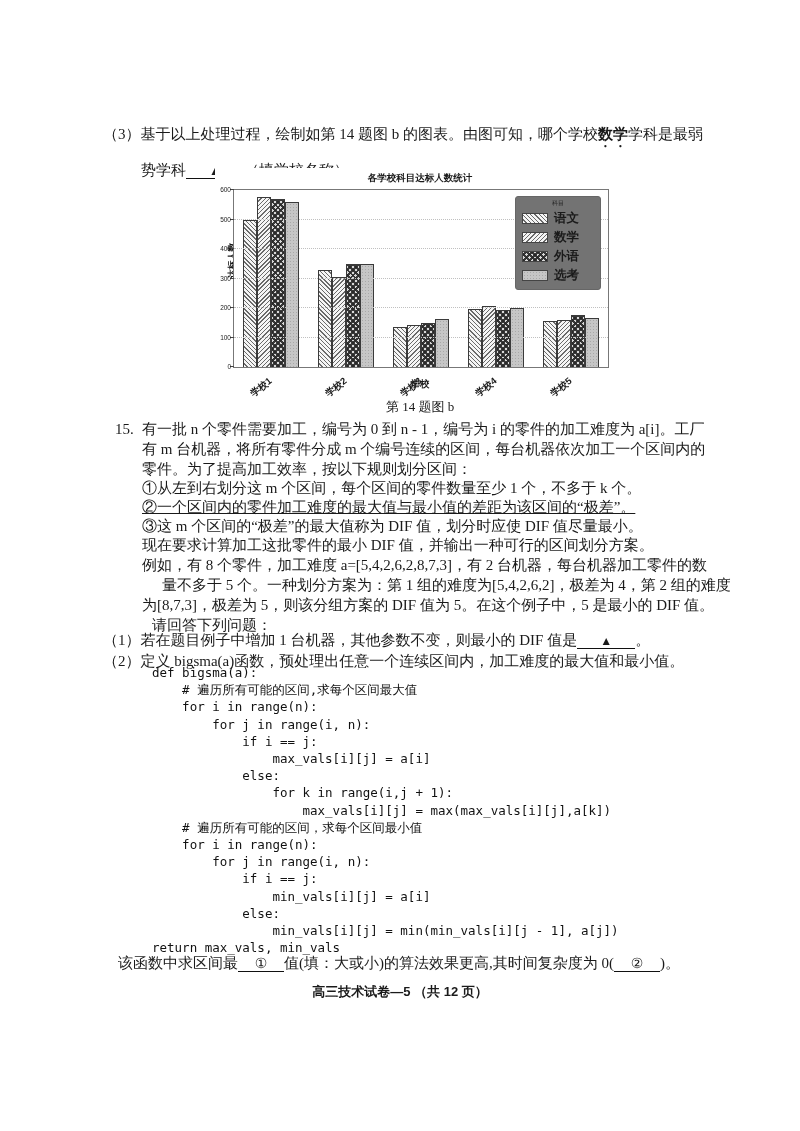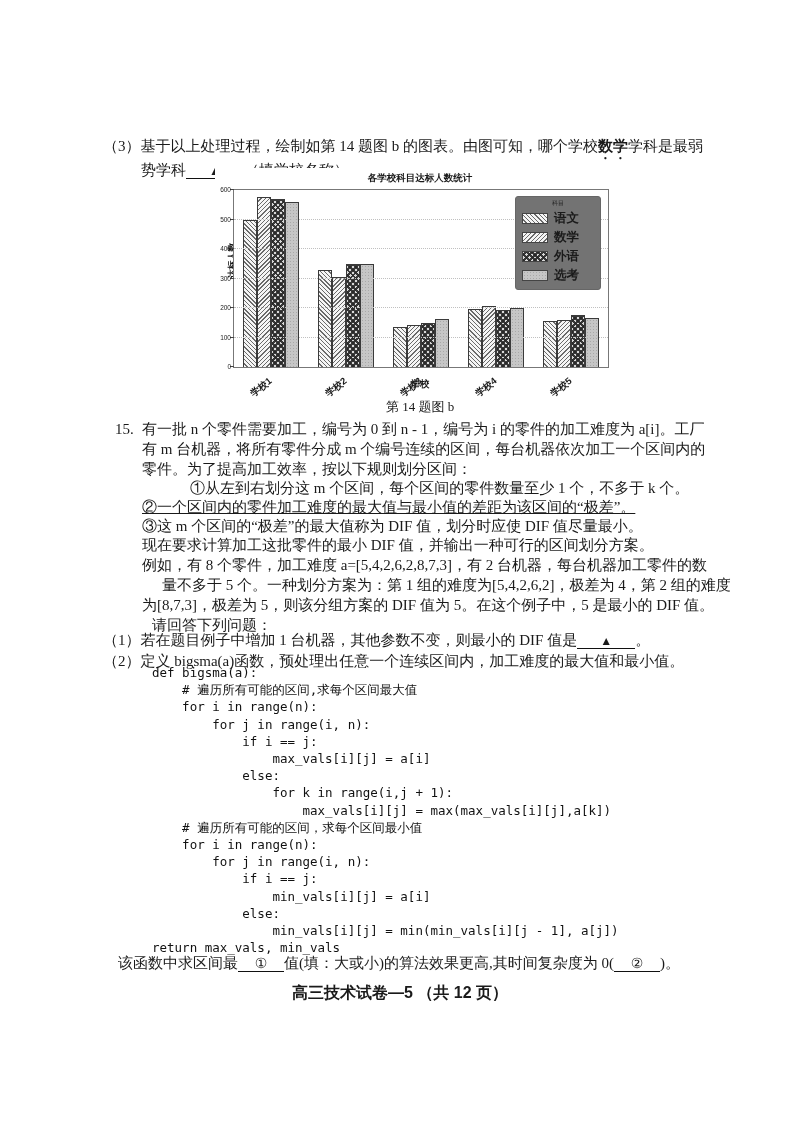--- a/index.html
+++ b/index.html
@@ -50,28 +50,28 @@
   .legend-swatch{width:26px;height:11px;box-sizing:border-box;border:1px solid #444;margin-right:6px;flex:none;}
   .legend-label{font-family:"Liberation Sans",sans-serif;font-weight:bold;font-size:12.5px;}
   #fig-caption{position:absolute;left:215px;top:398px;width:410px;text-align:center;
                font-size:13px;}
   
   #code{position:absolute;left:152px;top:664px;font-family:"DejaVu Sans Mono",monospace;
         font-size:12.5px;line-height:17.2px;color:#111;}
   #code div{white-space:pre;}
   
   #footer{position:absolute;left:0;top:983px;width:100%;text-align:center;
-          font-family:"Liberation Sans",sans-serif;font-weight:bold;font-size:16px;}
+          font-family:"Liberation Sans",sans-serif;font-weight:bold;font-size:13px;}
 </style>
 </head>
 <body>
 
 <div id="page">
 
-  <div class="abs bodytext" style="left:103px;top:136px;"><span>（3）基于以上处理过程，绘制如第 14 题图 b 的图表。由图可知，哪个学校</span><span class="emph">数学</span><span>学科是最弱</span></div>
+  <div class="abs bodytext" style="left:103px;top:124px;"><span>（3）基于以上处理过程，绘制如第 14 题图 b 的图表。由图可知，哪个学校</span><span class="emph">数学</span><span>学科是最弱</span></div>
   <div class="abs bodytext" style="left:141px;top:160px;"><span>势学科</span><span class="blank">▲</span><span>（填学校名称）</span></div>
 
   <div id="figure">
     <div id="fig-title">各学校科目达标人数统计</div>
     <div id="ylabel">达标人数</div>
     <div id="plot">
       <div id="bar-groups">
           <div class="bar-group">
             <div class="bar s0" style="height: 83.3333%;"></div>
             <div class="bar s1" style="height: 95.8333%;"></div>
@@ -148,21 +148,21 @@
         <div class="xtick-label" style="left: 292.6px; top: 185px; width: 40px; text-align: right;">学校5</div>
       </div>
     <div id="xlabel">学校</div>
   </div>
   <div id="fig-caption">第 14 题图 b</div>
 
   <div class="abs bodytext" style="left:115px;top:419px;">15.</div>
   <div class="abs bodytext" style="left:142px;top:419px;">有一批 n 个零件需要加工，编号为 0 到 n - 1，编号为 i 的零件的加工难度为 a[i]。工厂</div>
   <div class="abs bodytext" style="left:142px;top:439px;">有 m 台机器，将所有零件分成 m 个编号连续的区间，每台机器依次加工一个区间内的</div>
   <div class="abs bodytext" style="left:142px;top:459px;">零件。为了提高加工效率，按以下规则划分区间：</div>
-  <div class="abs bodytext" style="left:142px;top:478px;margin-left:48px;">①从左到右划分这 m 个区间，每个区间的零件数量至少 1 个，不多于 k 个。</div>
+  <div class="abs bodytext" style="left:142px;top:478px;">①从左到右划分这 m 个区间，每个区间的零件数量至少 1 个，不多于 k 个。</div>
   <div class="abs bodytext" style="left:142px;top:497px;text-decoration:underline;">②一个区间内的零件加工难度的最大值与最小值的差距为该区间的“极差”。</div>
   <div class="abs bodytext" style="left:142px;top:516px;">③这 m 个区间的“极差”的最大值称为 DIF 值，划分时应使 DIF 值尽量最小。</div>
   <div class="abs bodytext" style="left:142px;top:535px;">现在要求计算加工这批零件的最小 DIF 值，并输出一种可行的区间划分方案。</div>
   <div class="abs bodytext" style="left:142px;top:555px;">例如，有 8 个零件，加工难度 a=[5,4,2,6,2,8,7,3]，有 2 台机器，每台机器加工零件的数</div>
   <div class="abs bodytext" style="left:142px;top:575px;margin-left:20px;">量不多于 5 个。一种划分方案为：第 1 组的难度为[5,4,2,6,2]，极差为 4，第 2 组的难度</div>
   <div class="abs bodytext" style="left:142px;top:595px;">为[8,7,3]，极差为 5，则该分组方案的 DIF 值为 5。在这个例子中，5 是最小的 DIF 值。</div>
   <div class="abs bodytext" style="left:152px;top:615px;">请回答下列问题：</div>
 
   <div class="abs bodytext" style="left:103px;top:630px;"><span>（1）若在题目例子中增加 1 台机器，其他参数不变，则最小的 DIF 值是</span><span class="blank">▲</span><span>。</span></div>
 

